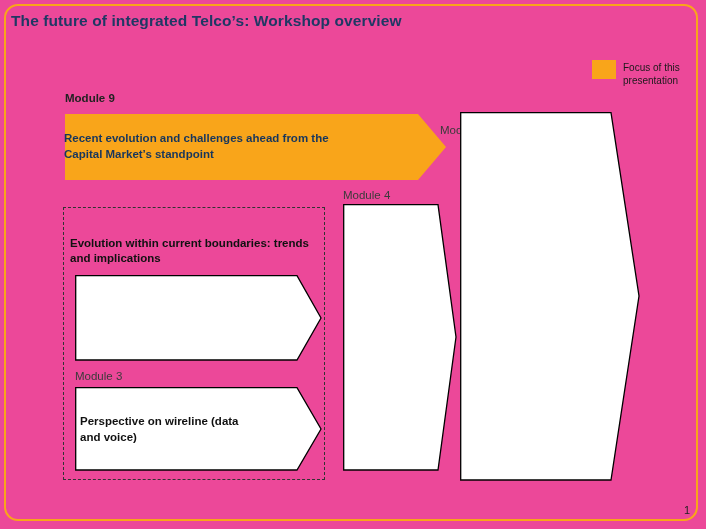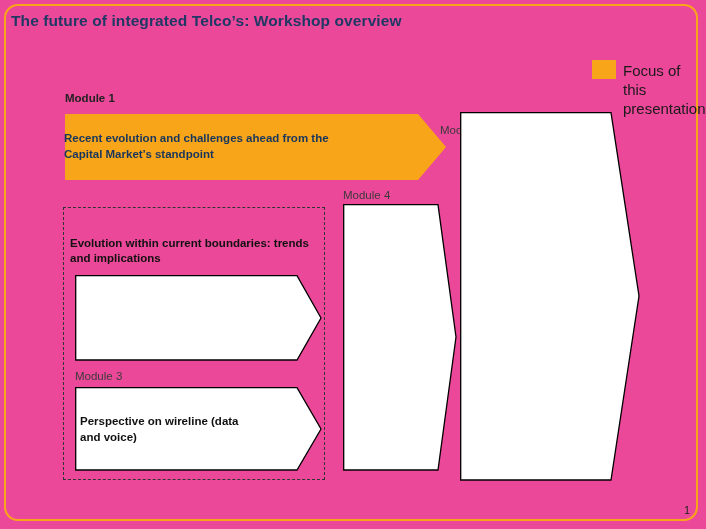--- a/index.html
+++ b/index.html
@@ -1,20 +1,20 @@
 <!DOCTYPE html>
 <html><head>
 <meta charset="utf-8">
 <style>
   html,body{margin:0;padding:0;background:#fff;font-family:"Liberation Sans","DejaVu Sans",sans-serif;}
   .slide{position:relative;width:706px;height:529px;background:#ec4899;overflow:hidden;}
   .slide-frame{position:absolute;left:4px;top:4px;width:694px;height:517px;border:2.5px solid #F9A51A;border-radius:14px;box-sizing:border-box;}
   .title{position:absolute;left:11px;top:12px;font-size:15.5px;font-weight:bold;color:#1F3864;letter-spacing:0.1px;}
   .legend-swatch{position:absolute;left:592px;top:60px;width:24px;height:19px;background:#F9A51A;}
-  .legend-label{position:absolute;left:623px;top:62px;width:76px;font-size:15px;line-height:1.25;color:#1a1a1a;}
+  .legend-label{position:absolute;left:623px;top:62px;width:76px;font-size:10px;line-height:1.25;color:#1a1a1a;}
   .module-label{position:absolute;font-size:11.5px;color:#3b3b3b;}
   .module-label.bold{font-weight:bold;color:#222;}
   .shape{position:absolute;}
   .shape svg{display:block;}
   .shape-text{position:absolute;font-size:11.5px;font-weight:bold;color:#111;line-height:1.38;}
   .orange-text{color:#17365D;}
   .dashed-box{position:absolute;left:63px;top:207px;width:262px;height:273px;border:1.5px dashed #333;box-sizing:border-box;}
   .group-title{position:absolute;left:70px;top:216px;width:248px;font-size:11.5px;font-weight:bold;color:#111;line-height:1.3;margin-top:20px;}
   .page-number{position:absolute;left:684px;top:504px;font-size:11px;color:#222;}
 </style>
@@ -23,21 +23,21 @@
 
 <div class="slide">
 
   <div class="slide-frame"></div>
 
   <div class="title">The future of integrated Telco’s: Workshop overview</div>
 
   <div class="legend-swatch"></div>
   <div class="legend-label">Focus of this presentation</div>
 
-  <div class="module-label bold" style="left:65px;top:92px;">Module 1</div>
+  <div class="module-label bold" style="left:65px;top:92px;">Module 9</div>
   <div class="shape" style="left:65px;top:114px;">
     <svg width="381" height="66" viewBox="0 0 381 66">
       <polygon points="0,0 353,0 381,33 353,66 0,66" fill="#F9A51A"></polygon>
     </svg>
   </div>
   <div class="shape-text orange-text" style="left:64px;top:131px;width:302px;">Recent evolution and challenges ahead from the Capital Market’s standpoint</div>
 
   <div class="module-label" style="left:440px;top:92px;margin-top:32px;">Module 5</div>
   <div class="shape" style="left:460px;top:112px;">
     <svg width="180" height="369" viewBox="0 0 180 369">

